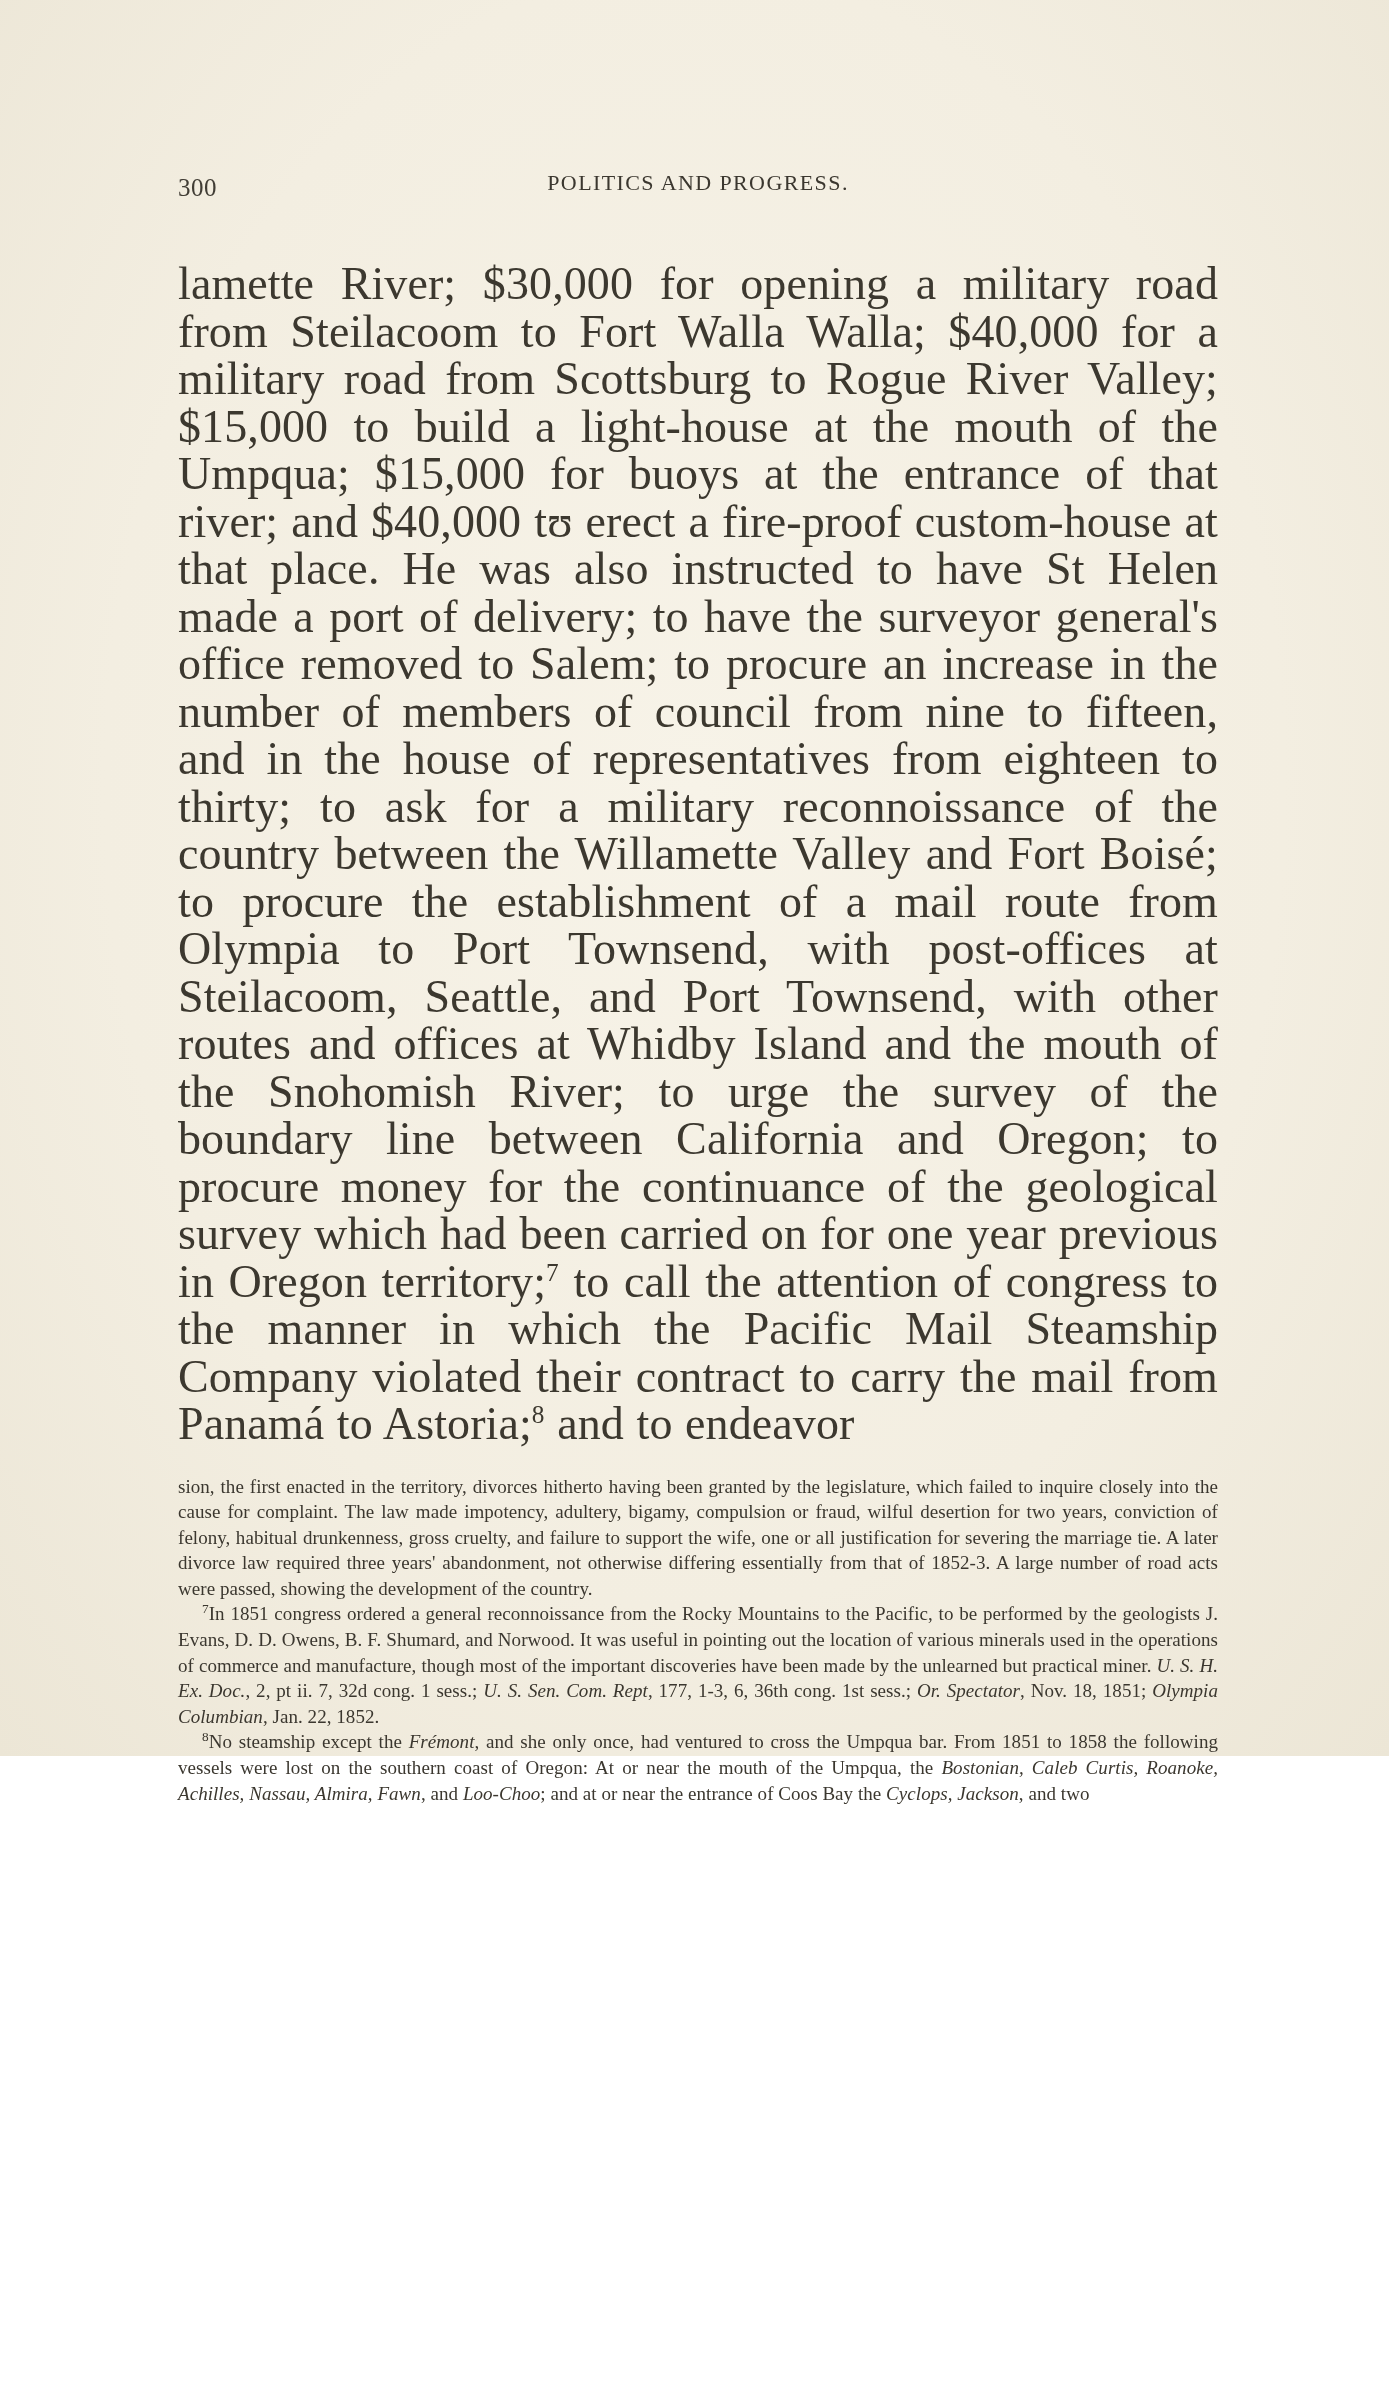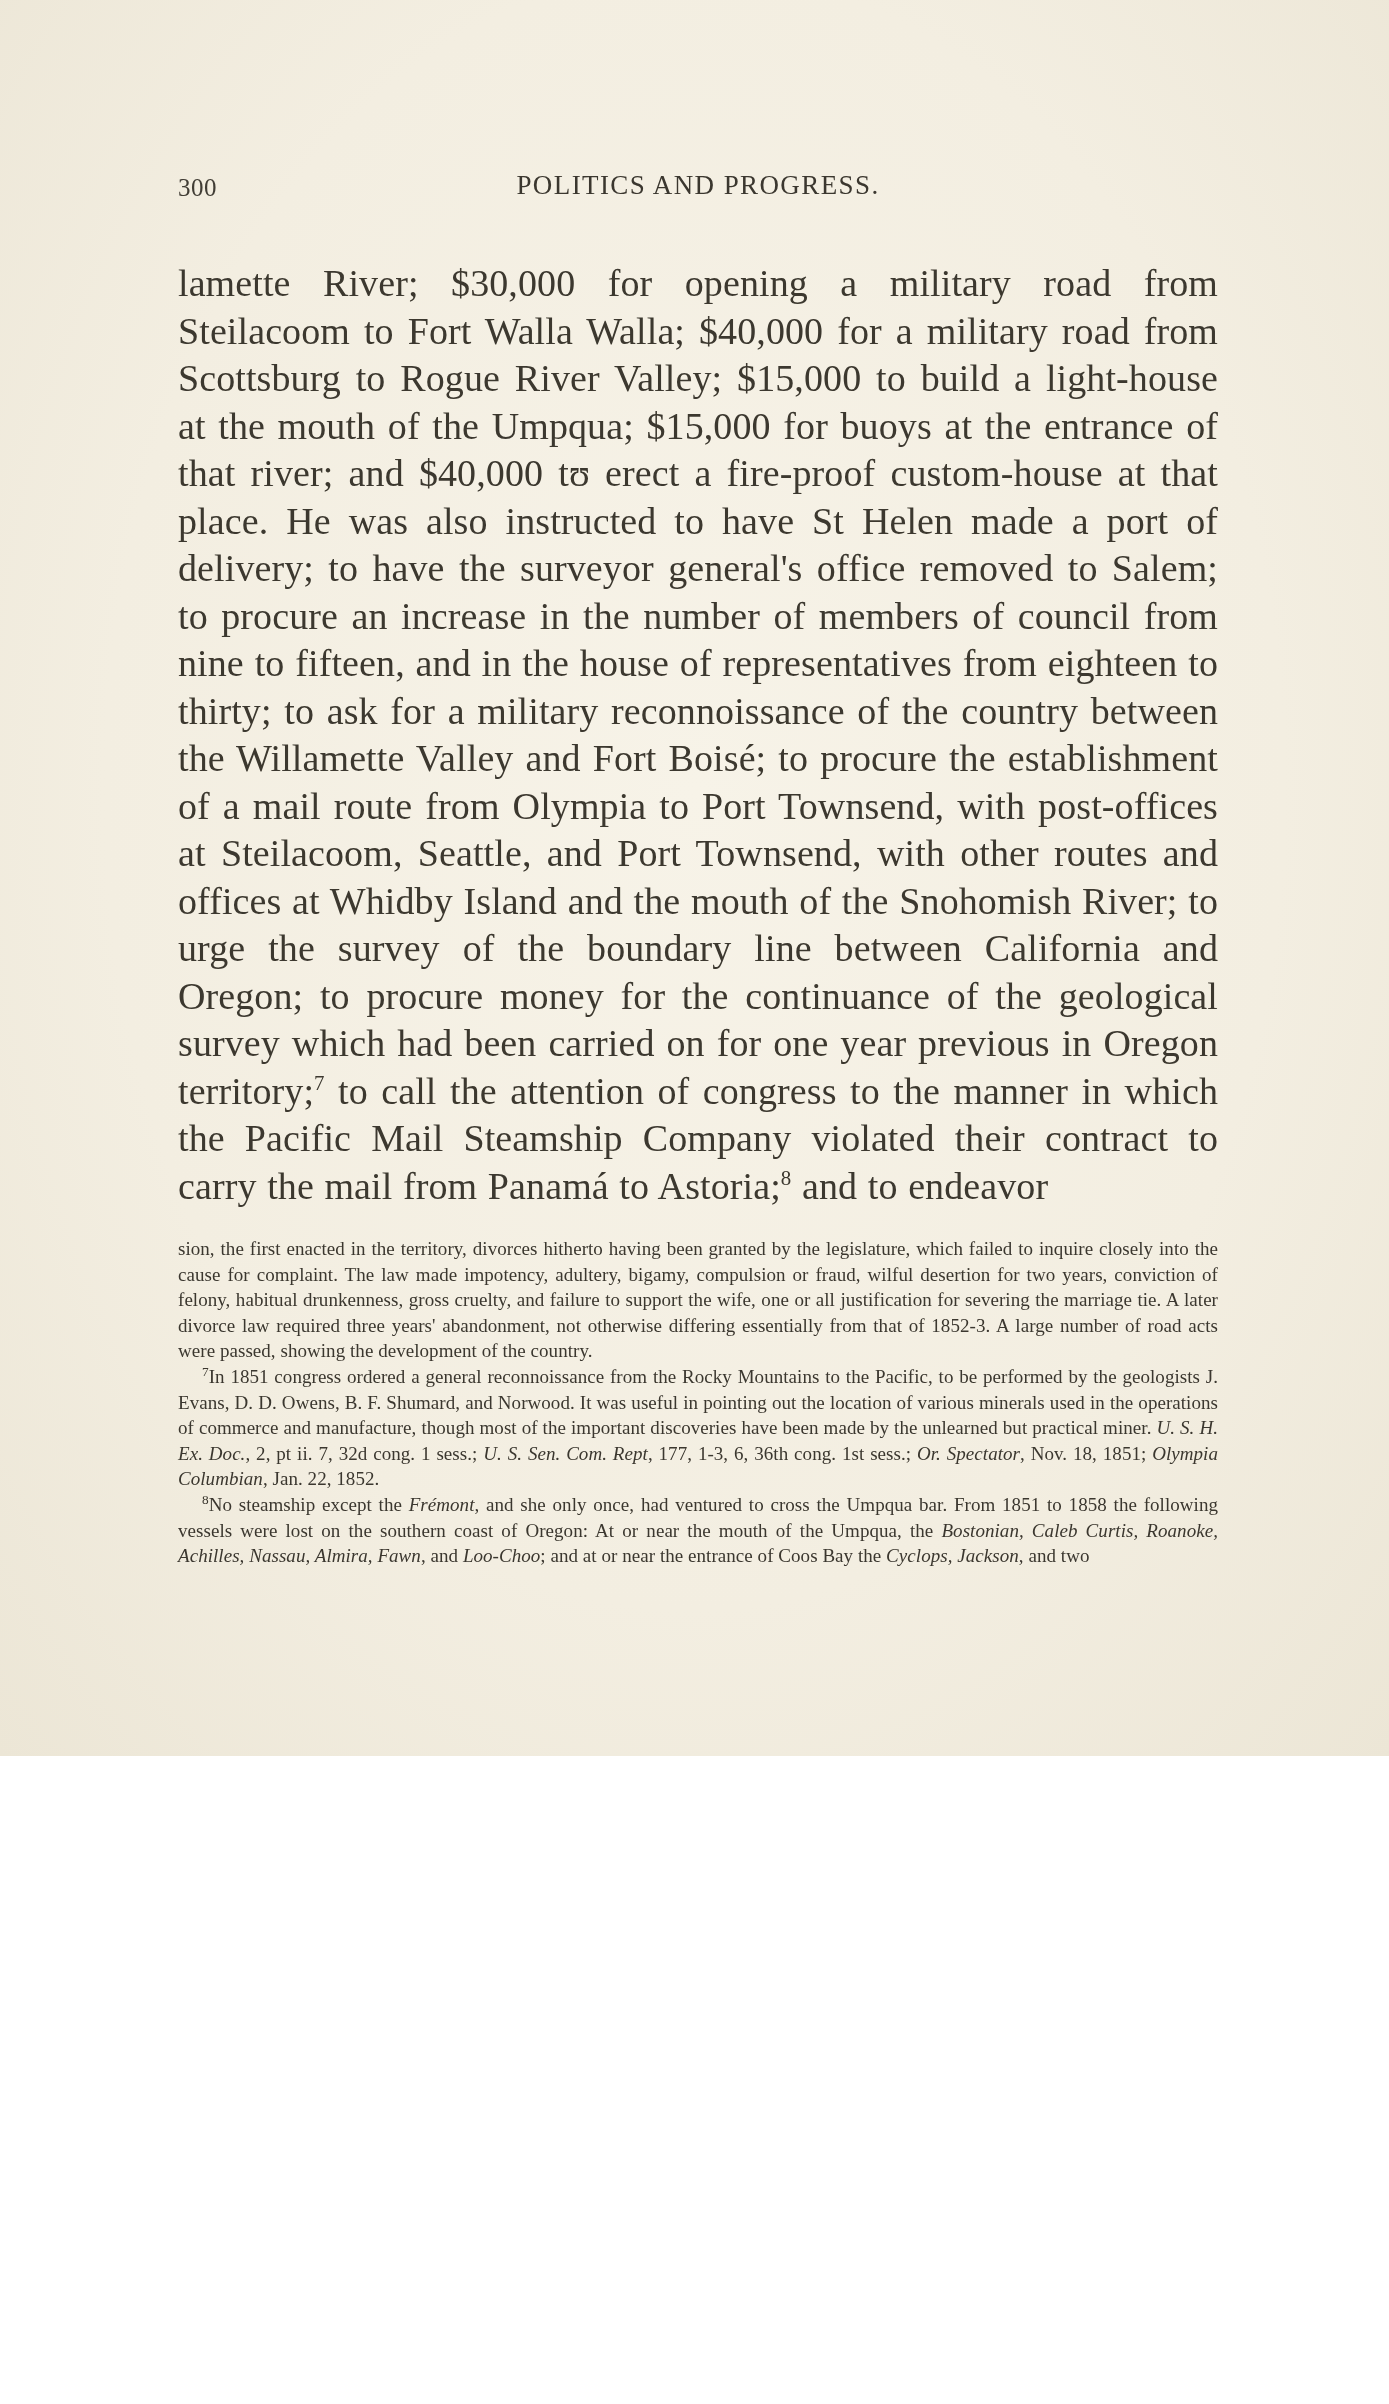--- a/index.html
+++ b/index.html
@@ -42,27 +42,27 @@
     font-size: 25px;
     letter-spacing: 0.5px;
     color: #413d35;
   }
   .head-title {
     position: absolute;
     left: 0;
     right: 0;
     top: 0;
     text-align: center;
-    font-size: 27px;
+    font-size: 22px;
     letter-spacing: 1.4px;
     color: #3b372f;
   }
   
   .body-text {
-    font-size: 38px;
+    font-size: 46px;
     line-height: 47.5px;
     text-align: justify;
     text-justify: inter-word;
     color: #3c382f;
     letter-spacing: 0.1px;
     word-spacing: 1px;
   }
   .body-text p {
     margin: 0;
   }

